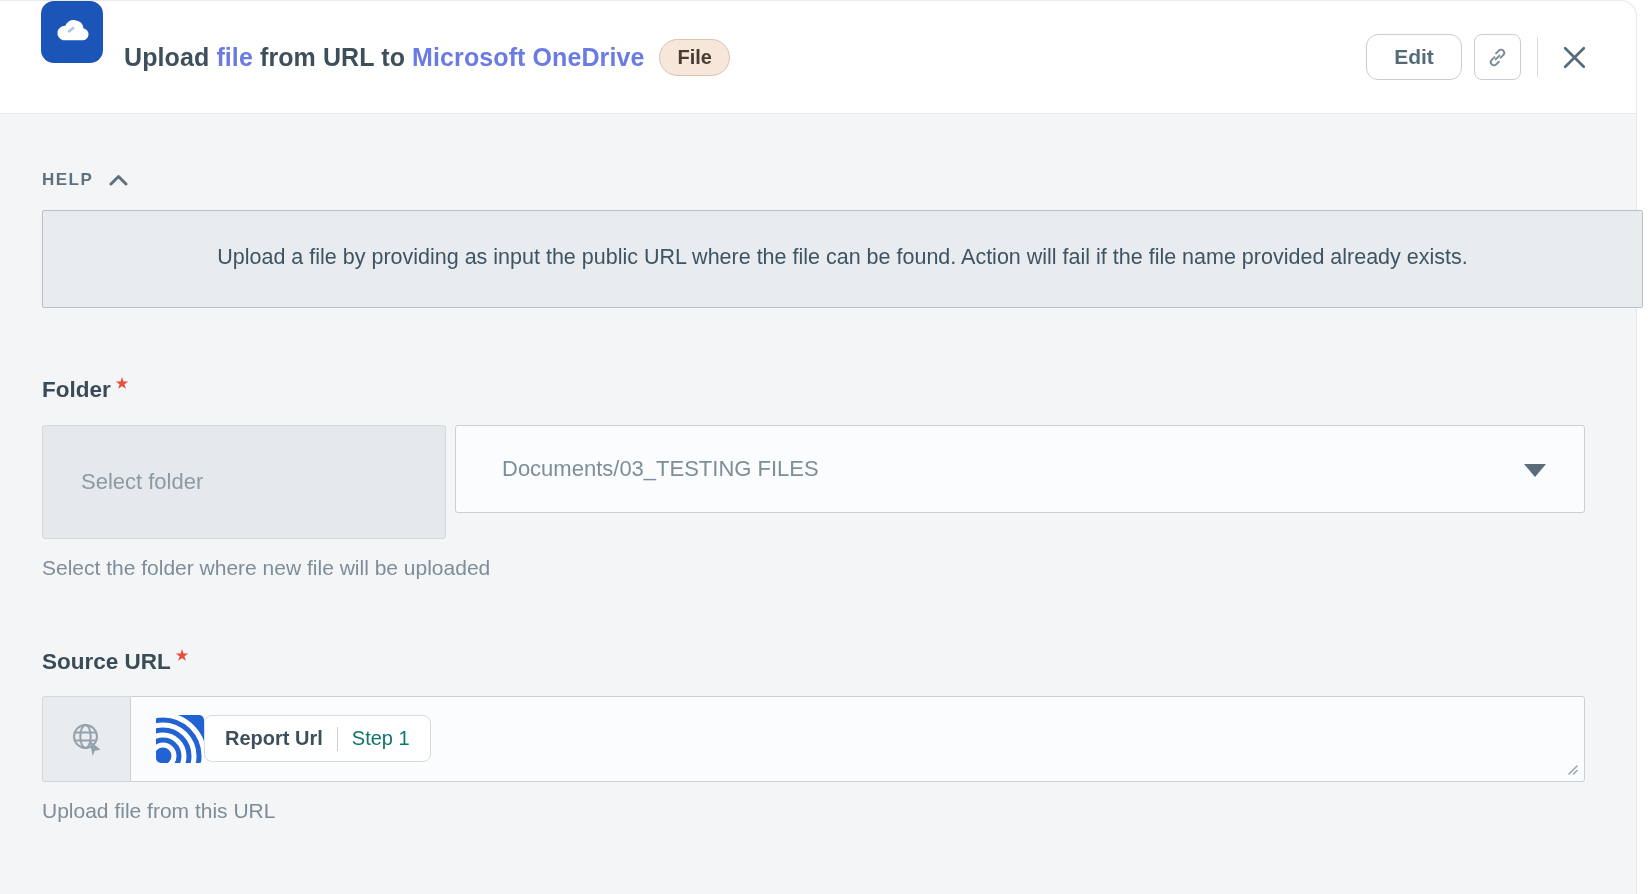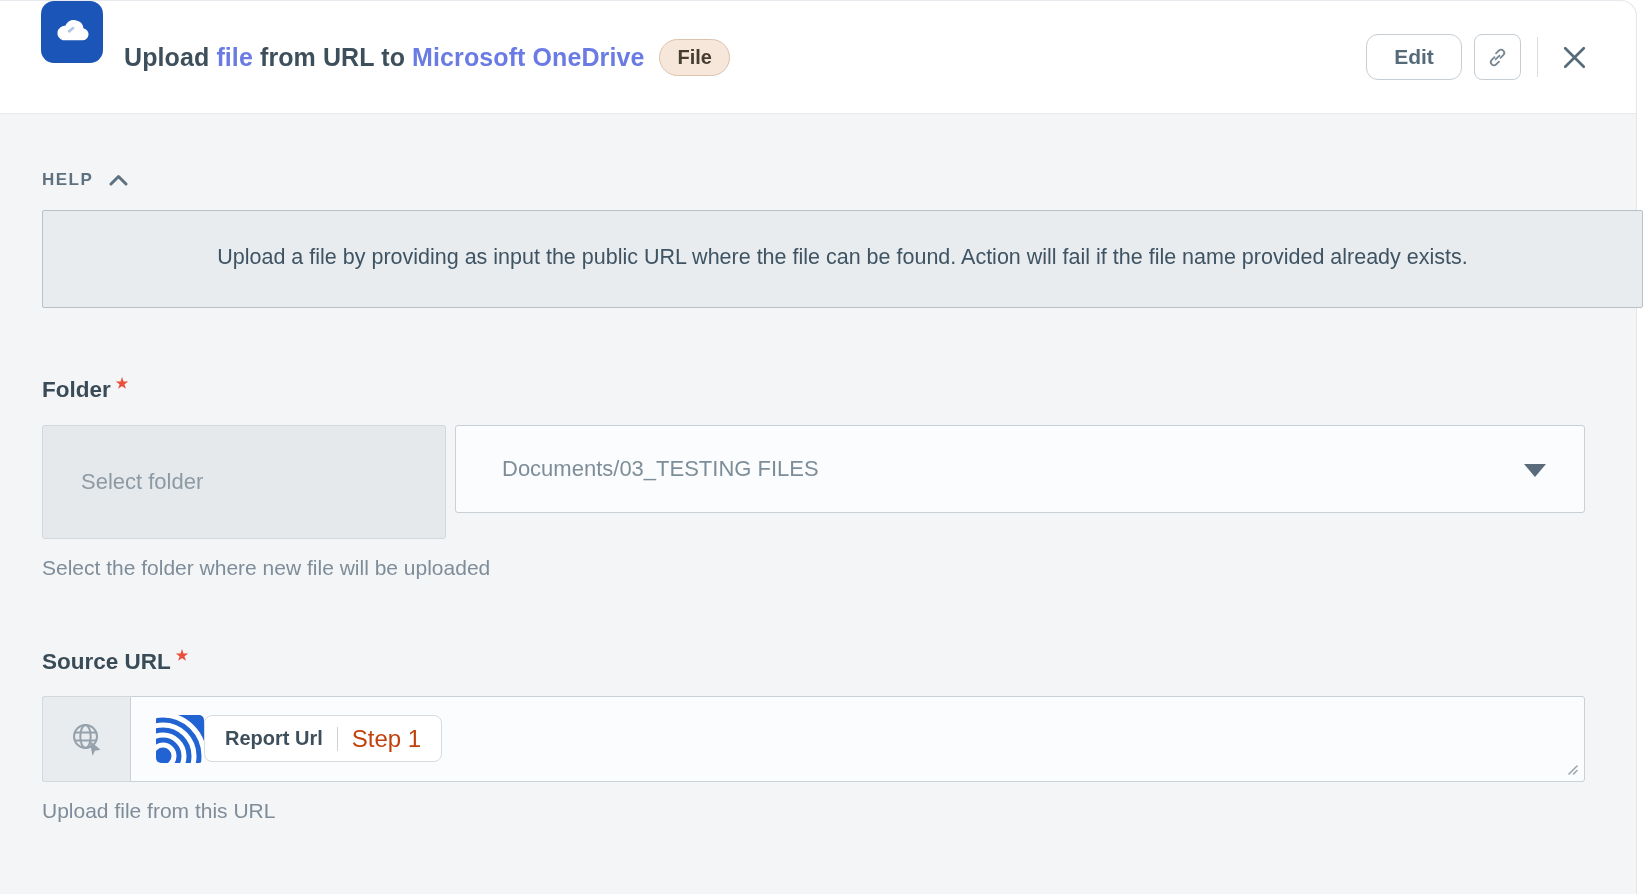--- a/index.html
+++ b/index.html
@@ -94,21 +94,21 @@
     flex: 1 1 auto; background: #fbfcfd; border: 1px solid #c9d1d7; border-radius: 0 3px 3px 0;
     display: flex; align-items: center; padding-left: 25px; position: relative; cursor: text;
   }
   .token { display: flex; align-items: center; }
   .token-chip {
     height: 47px; margin-left: 0; background: #ffffff; border: 1px solid #d7dce0;
     border-radius: 8px; display: flex; align-items: center; padding: 0 20px; gap: 14px;
   }
   .token-prop { font-size: 20px; font-weight: 700; color: #3e4f5c; }
   .token-sep { width: 1px; height: 24px; background: #ccd3d8; }
-  .token-step { font-size: 24px; color: #c2410c; }
+  .token-step { font-size: 20px; color: #0f766e; }
   .resize-handle { position: absolute; right: 5px; bottom: 5px; }
 </style>
 </head>
 <body>
 
 <div class="panel">
 
   <div class="header">
     <div class="app-icon">
       <span style="display:flex">

